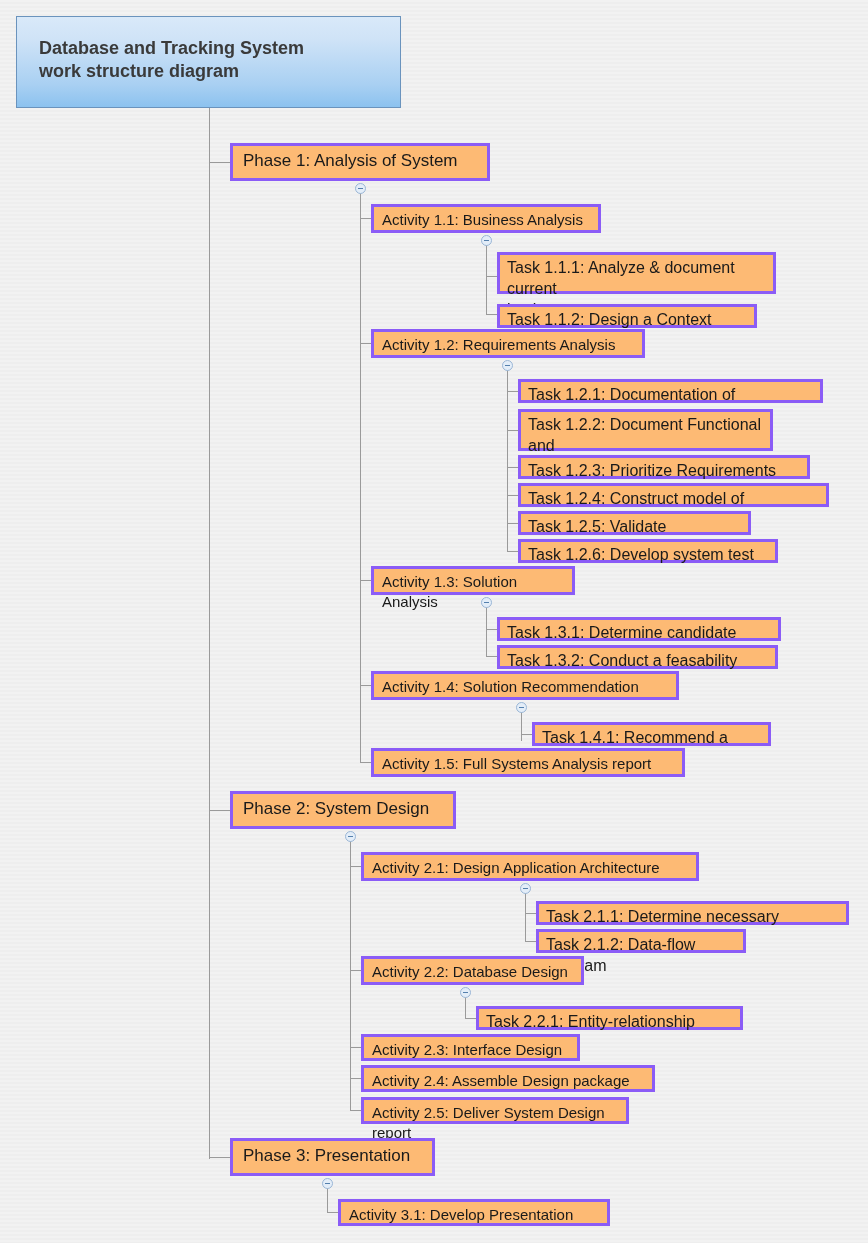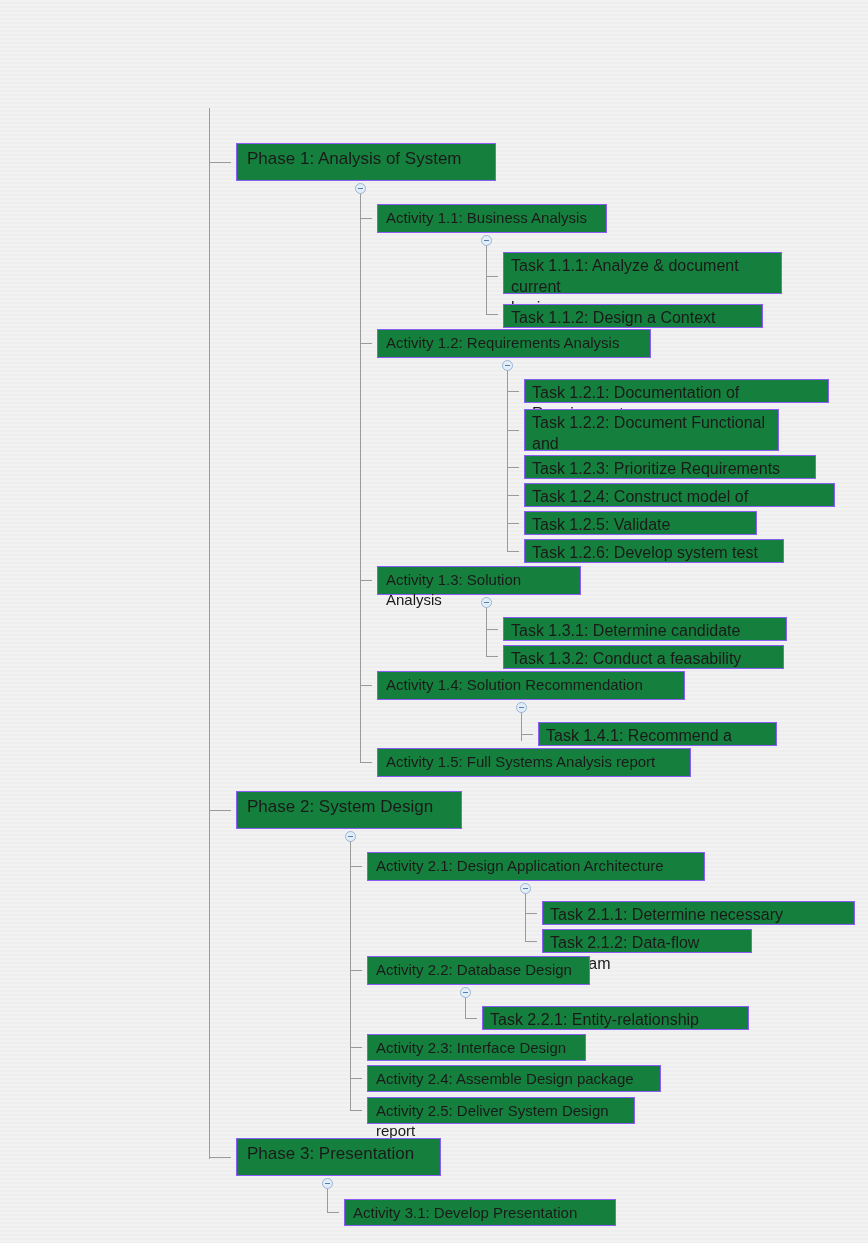--- a/index.html
+++ b/index.html
@@ -60,28 +60,27 @@
     top: 4px;
     width: 5px;
     height: 1px;
     background: #5580ad;
   }
 
   
   .node {
     position: absolute;
     box-sizing: border-box;
-    background: #15803d;
-    border: 1px solid #8b5cf6;
+    background: #fdba74;
+    border: 3px solid #8b5cf6;
     color: #1a1a1a;
     z-index: 3;
     padding: 2px 6px 3px 7px;
     line-height: 1.30;
     white-space: pre-line;
-    margin-left: 6px;
   }
 
   .node.phase {
     font-size: 17px;
     padding: 4px 10px 5px 10px;
   }
   .node.activity {
     font-size: 15px;
     padding: 3px 7px 4px 8px;
   }
@@ -107,20 +106,22 @@
     padding: 20px 0 0 22px;
     white-space: pre-line;
     z-index: 4;
   }
 </style>
 </head>
 <body>
 
 <div id="canvas">
 
+  <div id="root-box">Database and Tracking System
+work structure diagram</div>
 
   <div class="vline" style="left:209px; top:108px; height:1051px;"></div>
 
   <div class="hline" style="left:209px; top:162px; width:22px;"></div>
   <div class="hline" style="left:209px; top:810px; width:22px;"></div>
   <div class="hline" style="left:209px; top:1157px; width:22px;"></div>
 
   <div class="node phase" style="left:230px; top:143px; width:260px; height:38px;">Phase 1: Analysis of System</div>
   <div class="toggle" style="left:355px; top:183px;"></div>
 

